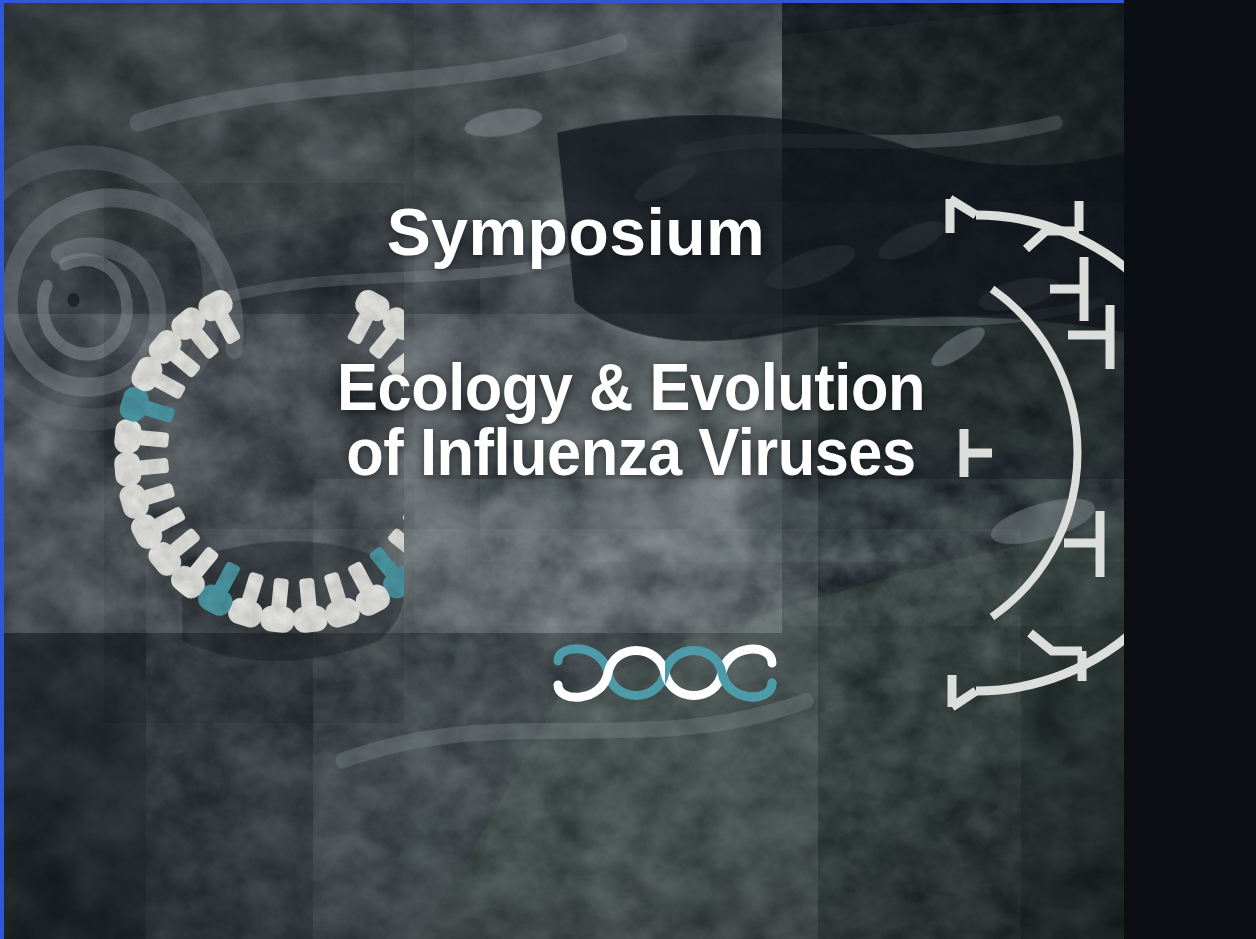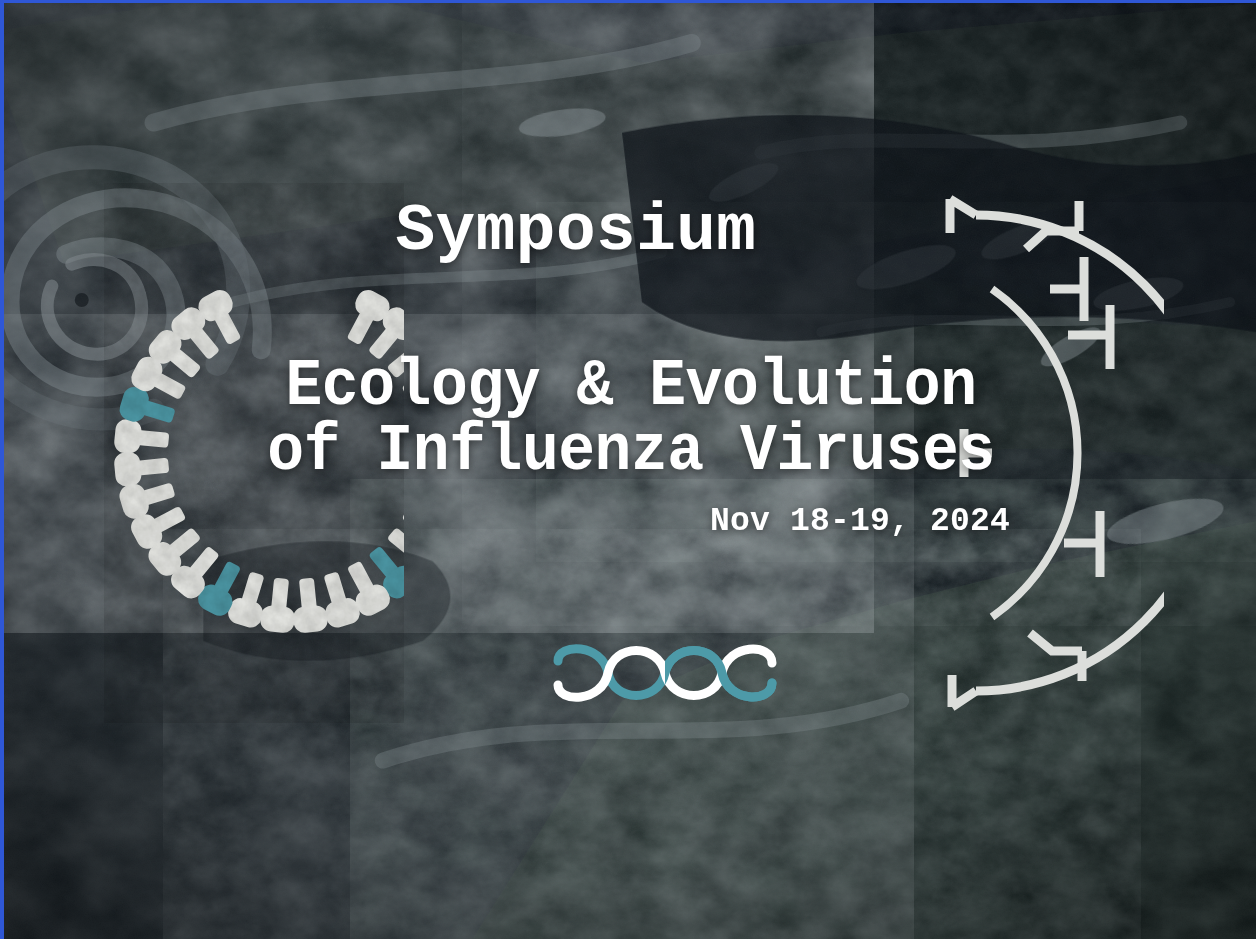--- a/index.html
+++ b/index.html
@@ -1,18 +1,18 @@
 <!DOCTYPE html>
 <html><head>
 <meta charset="utf-8">
 <style>
   html,body{margin:0;padding:0;background:#0b0f14;}
   #poster{
-    position:relative;width:1256px;height:939px;overflow:hidden;
-    font-family:Liberation Mono, monospace;
+    position:relative;width:1124px;height:939px;overflow:hidden;
+    font-family:Liberation Sans, sans-serif;
     background:#141b21;
     border-top:3px solid #2f57d6;
     border-left:4px solid #2f57d6;
     box-sizing:border-box;
   }
   #bg{position:absolute;inset:0;width:100%;height:100%;}
   
   #textblock{position:absolute;left:0;top:0;width:1256px;height:939px;pointer-events:none;}
   .txt{position:absolute;color:#ffffff;text-shadow:0 2px 10px rgba(0,0,0,.55);}
   #symposium{
@@ -248,15 +248,14 @@
   </svg>
 
   <div id="textblock">
     <div class="txt" id="symposium">Symposium</div>
 
     <div class="txt" id="maintitle">
       <span class="l1">Ecology &amp; Evolution</span>
       <span class="l2">of Influenza Viruses</span>
     </div>
 
-    <div class="txt" id="dates">Nov 18-19, 2024</div>
   </div>
 </div>
 
 </body></html>

